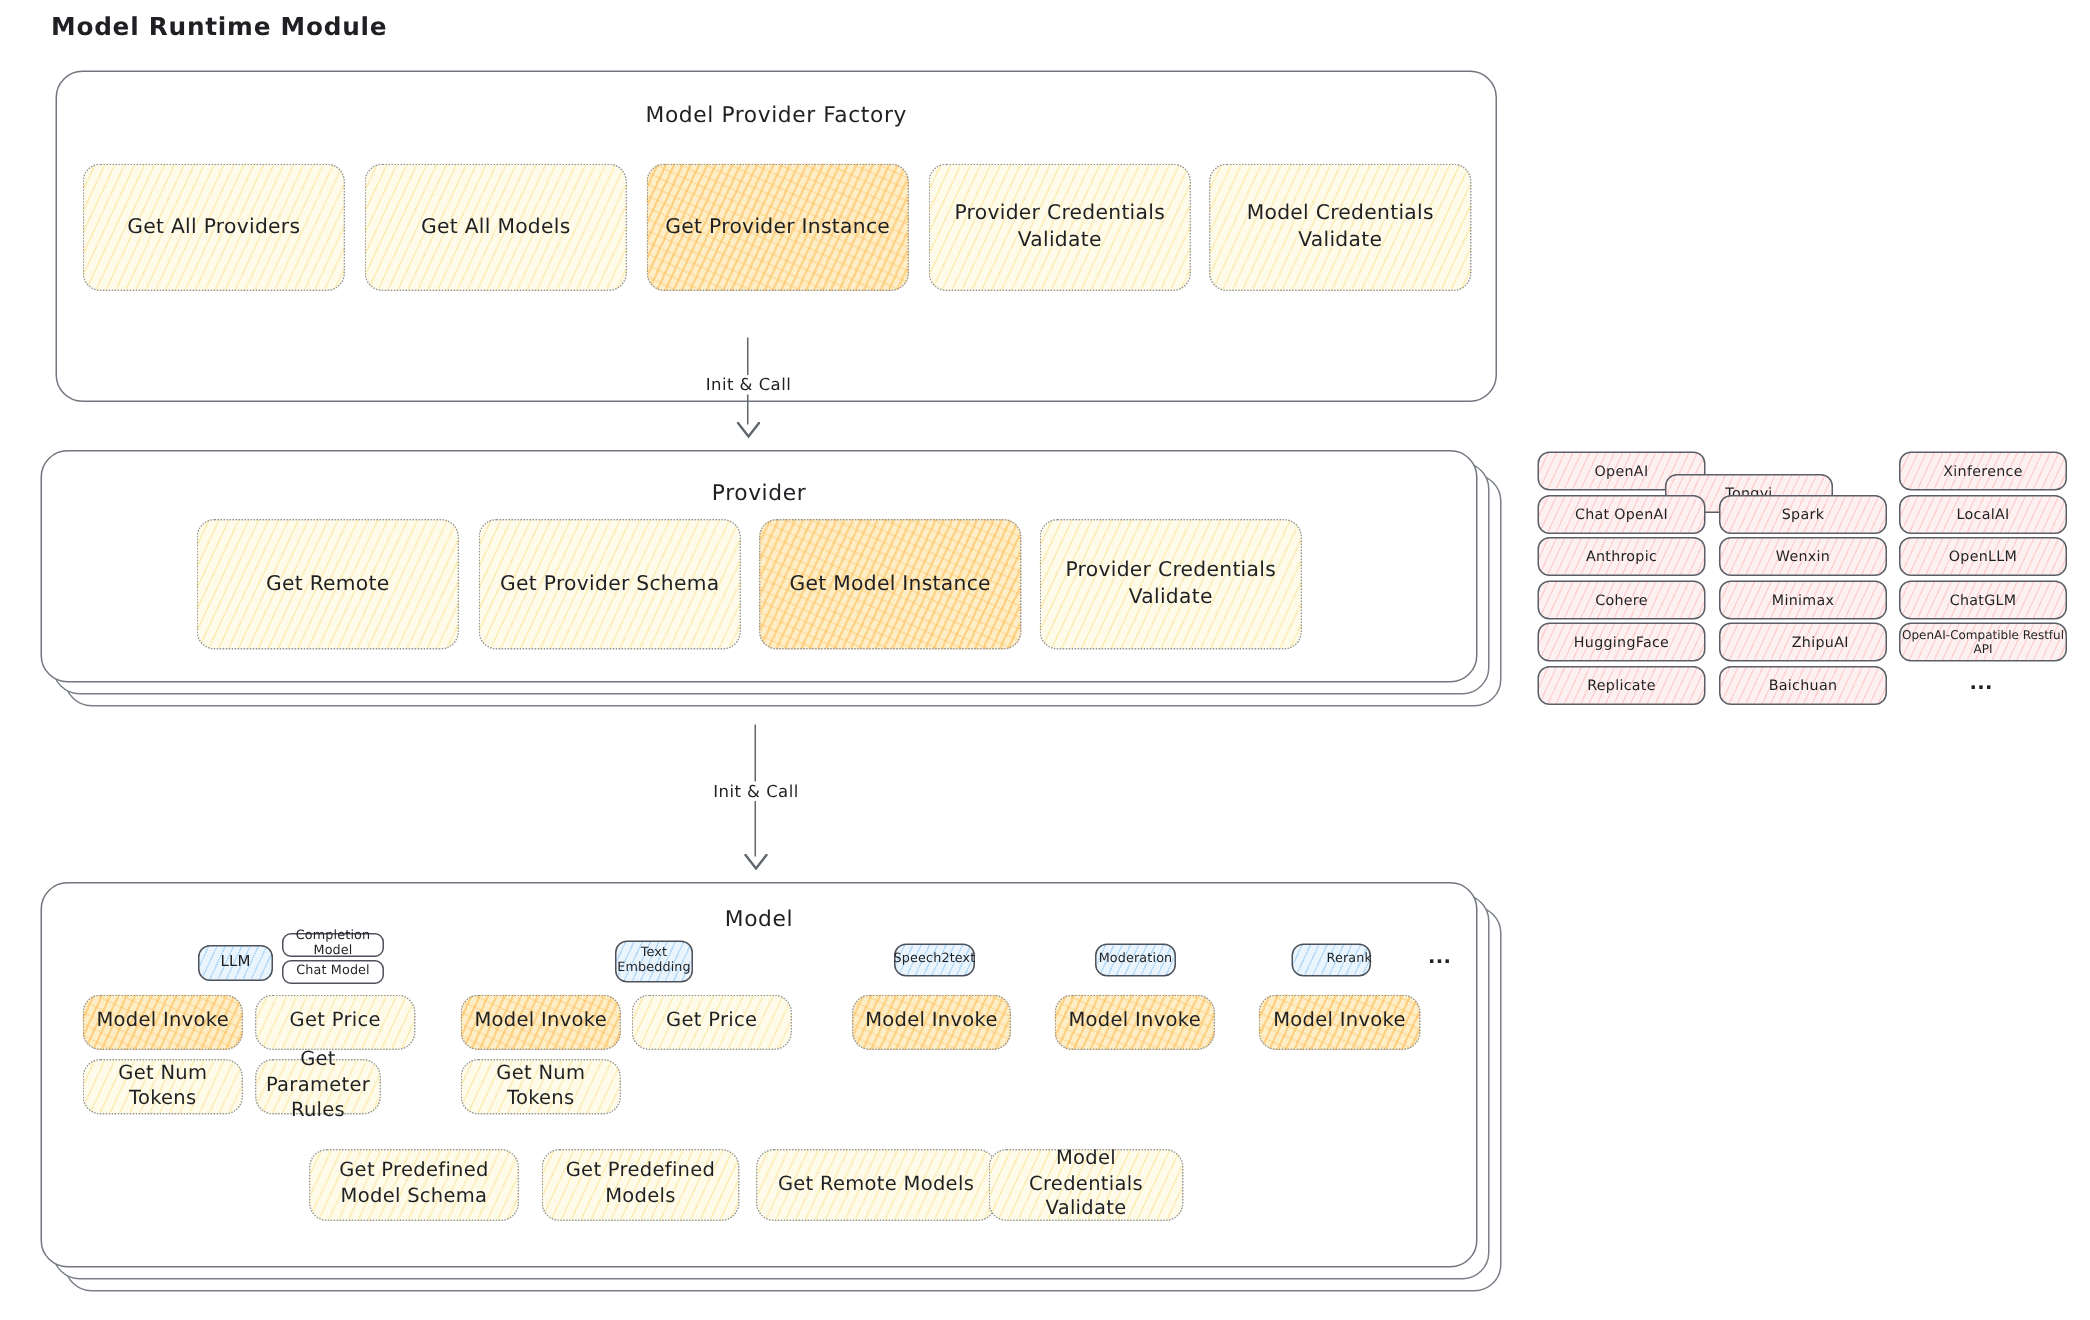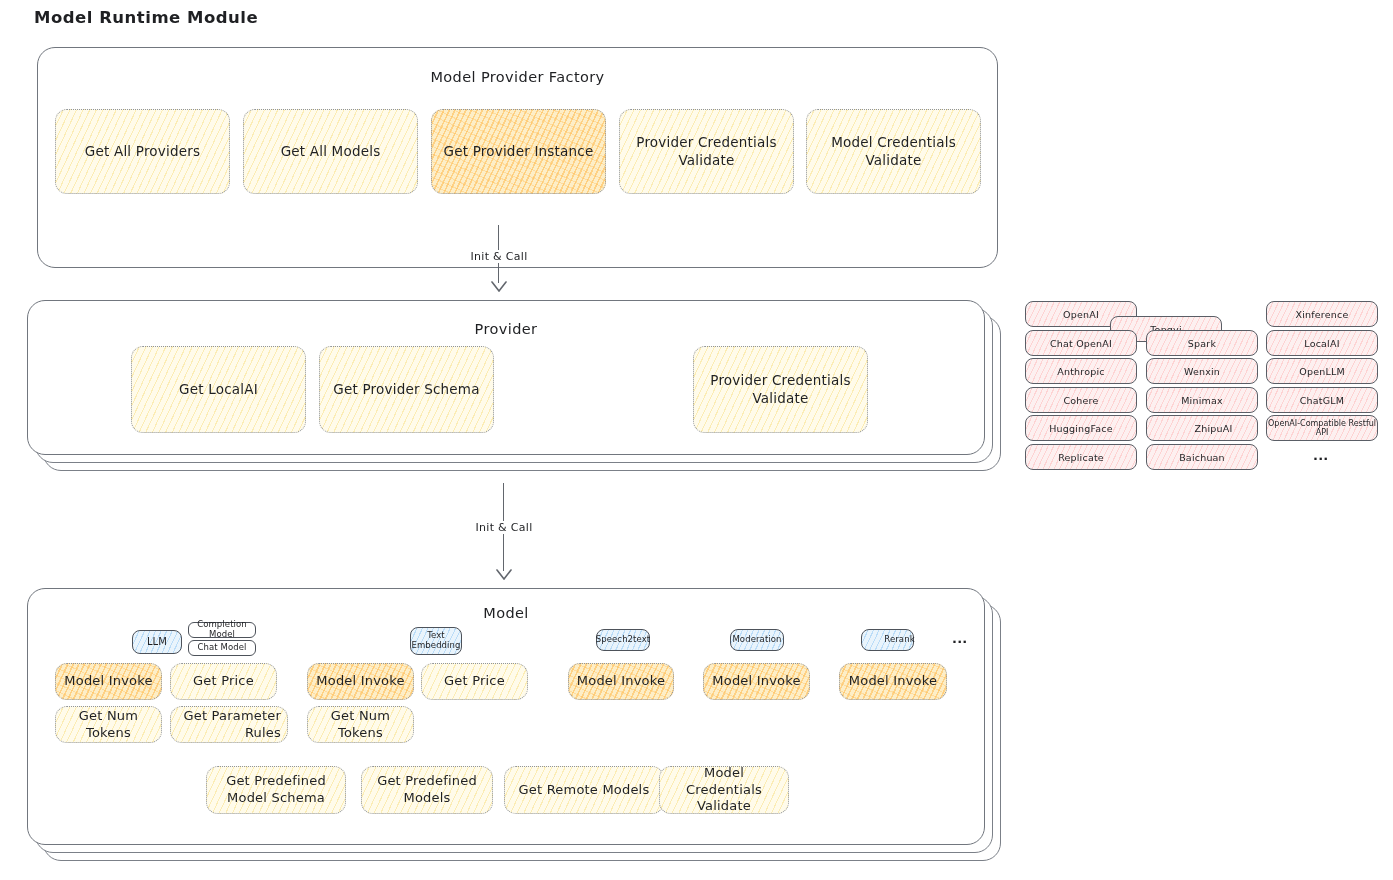--- a/index.html
+++ b/index.html
@@ -87,22 +87,23 @@
   <div class="vline" style="left:498px;top:225px;height:58px;"></div>
   <svg class="arrowhead" style="left:491px;top:281px;" width="16" height="11" viewBox="0 0 16 11">
     <path d="M1 1 L8 10 L15 1" fill="none" stroke="#62666d" stroke-width="1.6" stroke-linecap="round"></path>
   </svg>
   <div class="arrow-label" style="left:499px;top:250px;">Init &amp; Call</div>
 
   <div class="frame-layer" style="left:43px;top:316px;width:958px;height:155px;"></div>
   <div class="frame-layer" style="left:35px;top:308px;width:958px;height:155px;"></div>
   <section class="frame" style="left:27px;top:300px;width:958px;height:155px;">
     <div class="frame-title" style="top:20px;">Provider</div>
-    <div class="btn yellow" style="left:103px;top:45px;width:175px;height:87px;">Get LocalAI</div>
+    <div class="btn yellow" style="left:103px;top:45px;width:175px;height:87px;">Get Remote</div>
     <div class="btn yellow" style="left:291px;top:45px;width:175px;height:87px;">Get Provider Schema</div>
+    <div class="btn orange" style="left:478px;top:45px;width:175px;height:87px;">Get Model Instance</div>
     <div class="btn yellow" style="left:665px;top:45px;width:175px;height:87px;">Provider Credentials Validate</div>
   </section>
 
   <div class="pill" style="left:1025px;top:301px;">OpenAI</div>
   <div class="pill" style="left:1110px;top:301px;margin-top:15px;">Tongyi</div>
   <div class="pill" style="left:1266px;top:301px;">Xinference</div>
   <div class="pill" style="left:1025px;top:330px;">Chat OpenAI</div>
   <div class="pill" style="left:1146px;top:330px;">Spark</div>
   <div class="pill" style="left:1266px;top:330px;">LocalAI</div>
   <div class="pill" style="left:1025px;top:358px;">Anthropic</div>
@@ -140,21 +141,21 @@
 
     <div class="btn orange small" style="left:27px;top:74px;width:107px;height:37px;">Model Invoke</div>
     <div class="btn yellow small" style="left:142px;top:74px;width:107px;height:37px;">Get Price</div>
     <div class="btn orange small" style="left:279px;top:74px;width:107px;height:37px;">Model Invoke</div>
     <div class="btn yellow small" style="left:393px;top:74px;width:107px;height:37px;">Get Price</div>
     <div class="btn orange small" style="left:540px;top:74px;width:106px;height:37px;">Model Invoke</div>
     <div class="btn orange small" style="left:675px;top:74px;width:107px;height:37px;">Model Invoke</div>
     <div class="btn orange small" style="left:811px;top:74px;width:108px;height:37px;">Model Invoke</div>
 
     <div class="btn yellow small" style="left:27px;top:117px;width:107px;height:37px;">Get Num Tokens</div>
-    <div class="btn yellow small" style="left:142px;top:117px;width:118px;height:37px;text-align:right;">Get Parameter Rules</div>
+    <div class="btn yellow small" style="left:142px;top:117px;width:84px;height:37px;">Get Parameter Rules</div>
     <div class="btn yellow small" style="left:279px;top:117px;width:107px;height:37px;">Get Num Tokens</div>
 
     <div class="btn yellow small" style="left:178px;top:177px;width:140px;height:48px;">Get Predefined Model Schema</div>
     <div class="btn yellow small" style="left:333px;top:177px;width:132px;height:48px;">Get Predefined Models</div>
     <div class="btn yellow small" style="left:476px;top:177px;width:160px;height:48px;">Get Remote Models</div>
     <div class="btn yellow small" style="left:631px;top:177px;width:130px;height:48px;">Model Credentials Validate</div>
   </section>
 
 </div>
 

